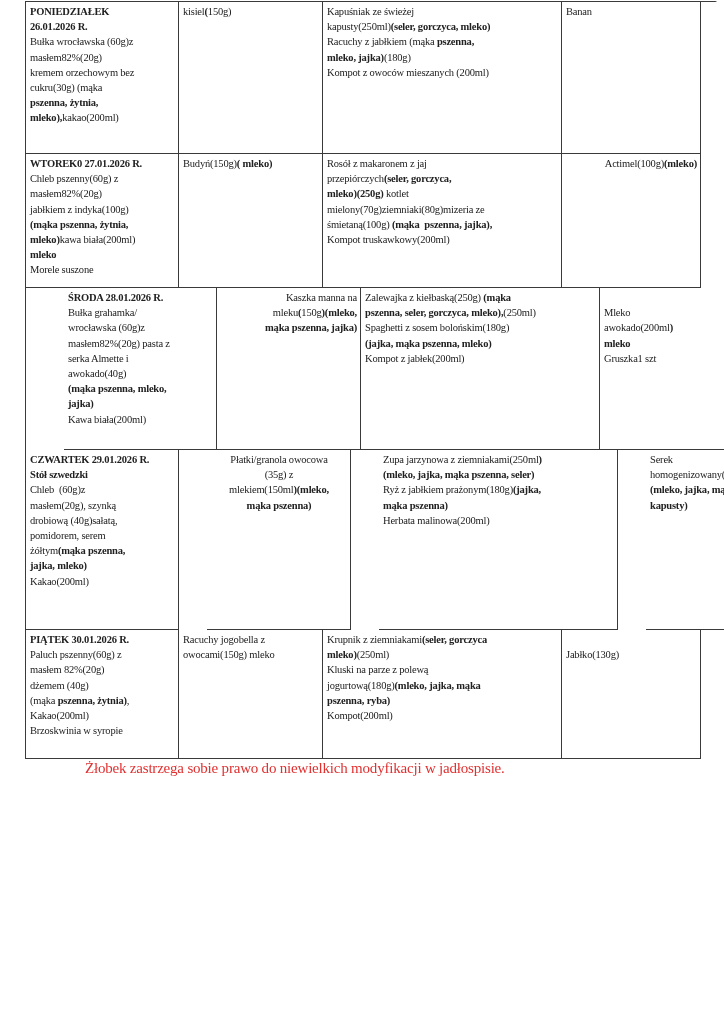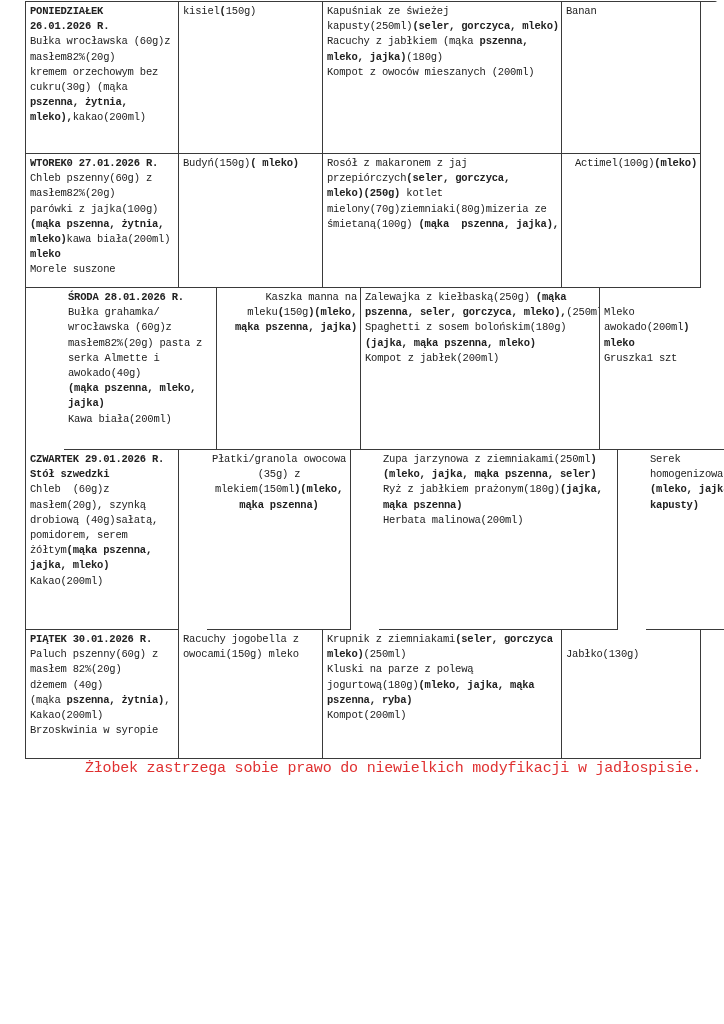--- a/index.html
+++ b/index.html
@@ -1,21 +1,21 @@
 <!DOCTYPE html>
 <html style="--text: #212121; --border: #3a3a3a; --note: #e03030;"><head>
 <meta charset="utf-8">
 <style>
   html, body { margin: 0; padding: 0; }
   .page {
     position: relative;
     width: 724px;
     height: 1024px;
     background: #ffffff;
-    font-family: Liberation Mono, monospace;
+    font-family: Liberation Serif, serif;
     color: var(--text, #212121);
     overflow: hidden;
     border-radius: 14px;
   }
   .menu-table {
     position: absolute;
     left: 25px;
     top: 1px;
     border-top: 1.5px solid var(--border, #3a3a3a);
     border-left: 1.5px solid var(--border, #3a3a3a);
@@ -73,35 +73,36 @@
         </div>
         <div class="menu-cell" style="width: 139px;">
           <div class="line"><span>Banan</span></div>
         </div>
       </div>
       <div class="menu-row" style="height: 134px;">
         <div class="menu-cell" style="width: 153px;">
           <div class="line"><span class="b">WTOREK0 27.01.2026 R.</span></div>
           <div class="line"><span>Chleb pszenny(60g) z</span></div>
           <div class="line"><span>masłem82%(20g)</span></div>
-          <div class="line"><span>parówki z jajka(100g)</span></div>
+          <div class="line"><span>jabłkiem z indyka(100g)</span></div>
           <div class="line"><span class="b">(mąka pszenna, żytnia,</span></div>
           <div class="line"><span class="b">mleko)</span><span>kawa biała(200ml)</span></div>
           <div class="line"><span class="b">mleko</span></div>
           <div class="line"><span>Morele suszone</span></div>
         </div>
         <div class="menu-cell" style="width: 144px;">
           <div class="line"><span>Budyń(150g)</span><span class="b">( mleko)</span></div>
         </div>
         <div class="menu-cell" style="width: 239px;">
           <div class="line"><span>Rosół z makaronem z jaj</span></div>
           <div class="line"><span>przepiórczych</span><span class="b">(seler, gorczyca,</span></div>
           <div class="line"><span class="b">mleko)(250g)</span><span> kotlet</span></div>
           <div class="line"><span>mielony(70g)ziemniaki(80g)mizeria ze</span></div>
           <div class="line"><span>śmietaną(100g) </span><span class="b">(mąka  pszenna, jajka),</span></div>
+          <div class="line"><span>Kompot truskawkowy(200ml)</span></div>
         </div>
         <div class="menu-cell" style="width: 139px; text-align: right;">
           <div class="line"><span>Actimel(100g)</span><span class="b">(mleko)</span></div>
         </div>
       </div>
       <div class="menu-row" style="height: 162px; margin-left: 38px;">
         <div class="menu-cell" style="width: 153px;">
           <div class="line"><span class="b">ŚRODA 28.01.2026 R.</span></div>
           <div class="line"><span>Bułka grahamka/</span></div>
           <div class="line"><span>wrocławska (60g)z</span></div>

